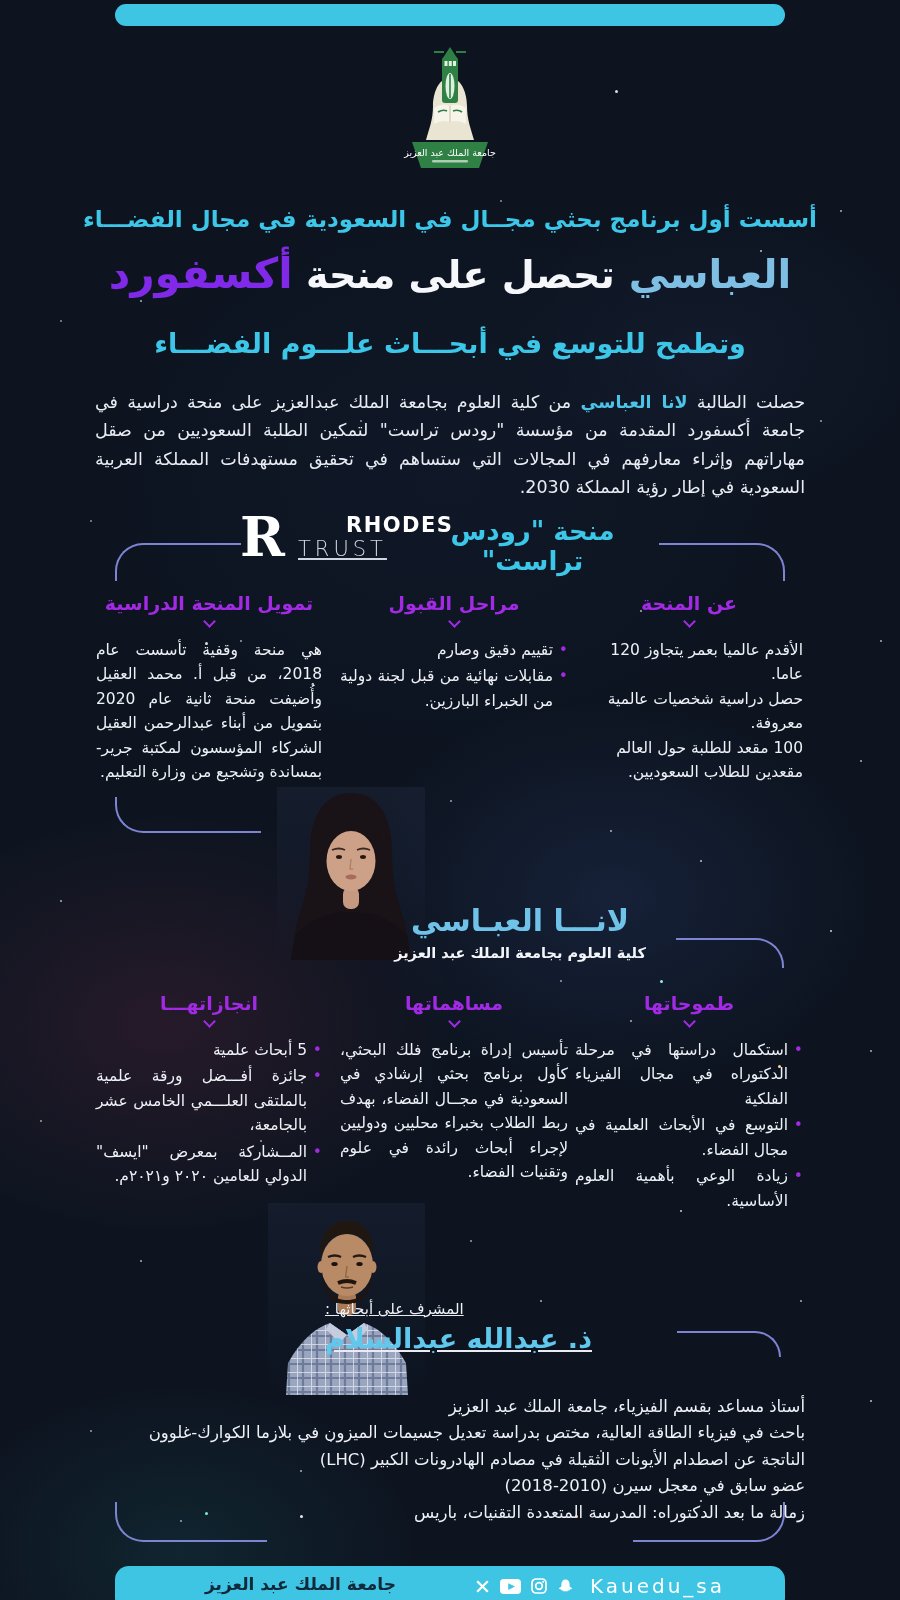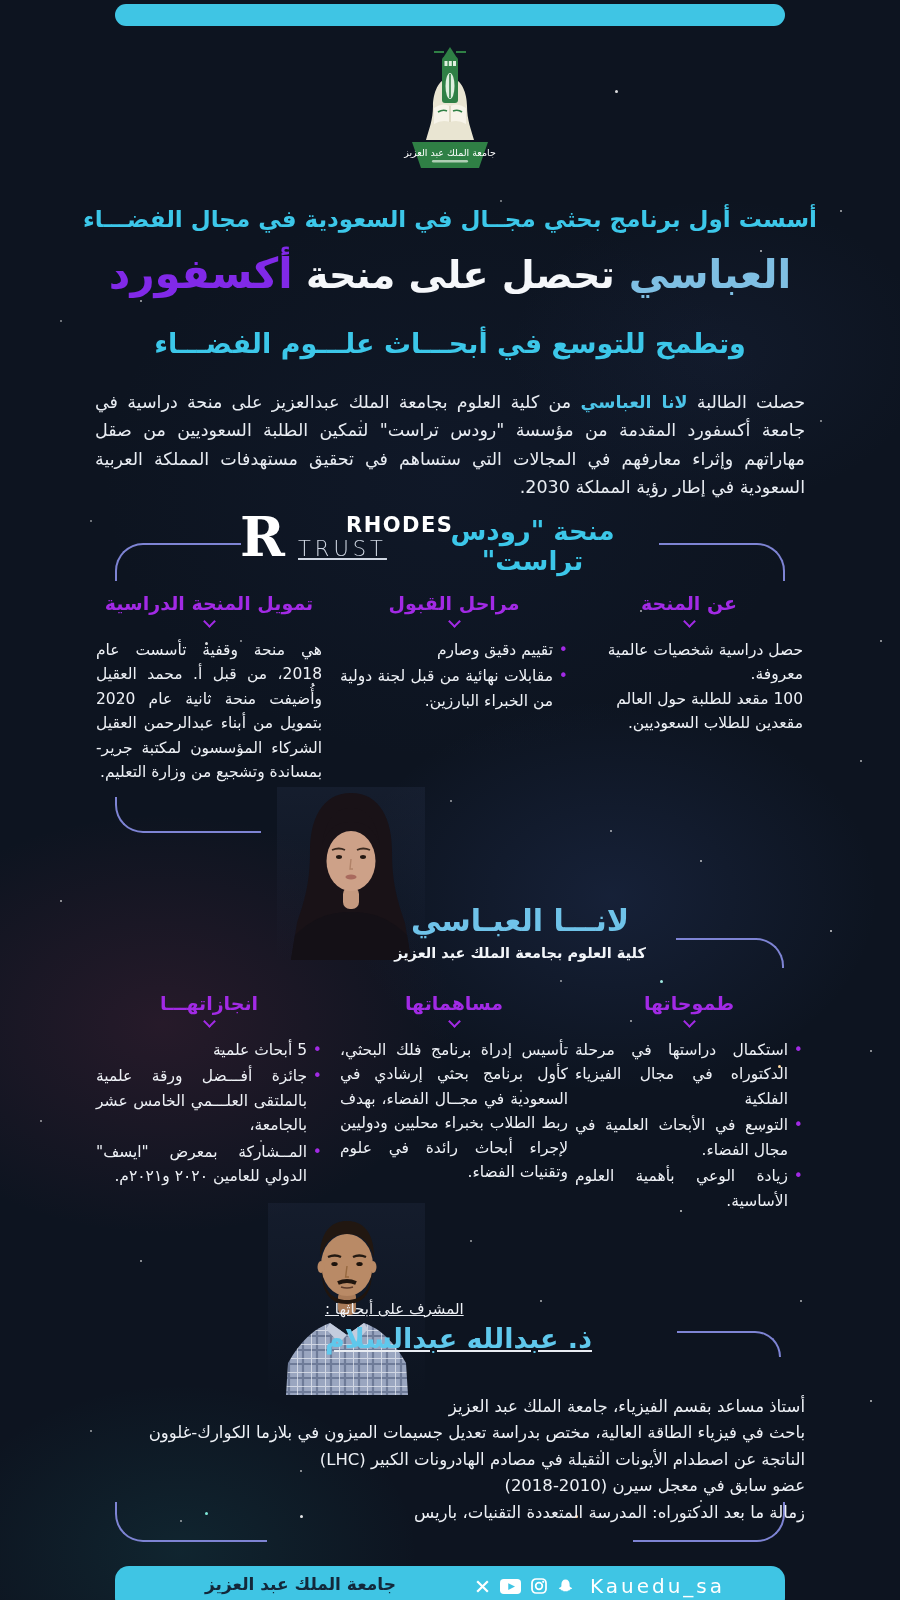--- a/index.html
+++ b/index.html
@@ -179,20 +179,21 @@
   <div class="rlogo-div"></div>
   <div class="rlogo-text">
     <span class="rlogo-top">RHODES</span>
     <span class="rlogo-bottom">TRUST</span>
   </div>
 </div>
 
 <div class="col row1-about">
   <h3>عن المنحة</h3>
   <div class="chev"></div>
+  <p class="rt">الأقدم عالميا بعمر يتجاوز 120 عاما.</p>
   <p class="rt">حصل دراسية شخصيات عالمية معروفة.</p>
   <p class="rt">100 مقعد للطلبة حول العالم مقعدين للطلاب السعوديين.</p>
 </div>
 
 <div class="col row1-stages">
   <h3>مراحل القبول</h3>
   <div class="chev"></div>
   <ul>
     <li>تقييم دقيق وصارم</li>
     <li>مقابلات نهائية من قبل لجنة دولية من الخبراء البارزين.</li>

